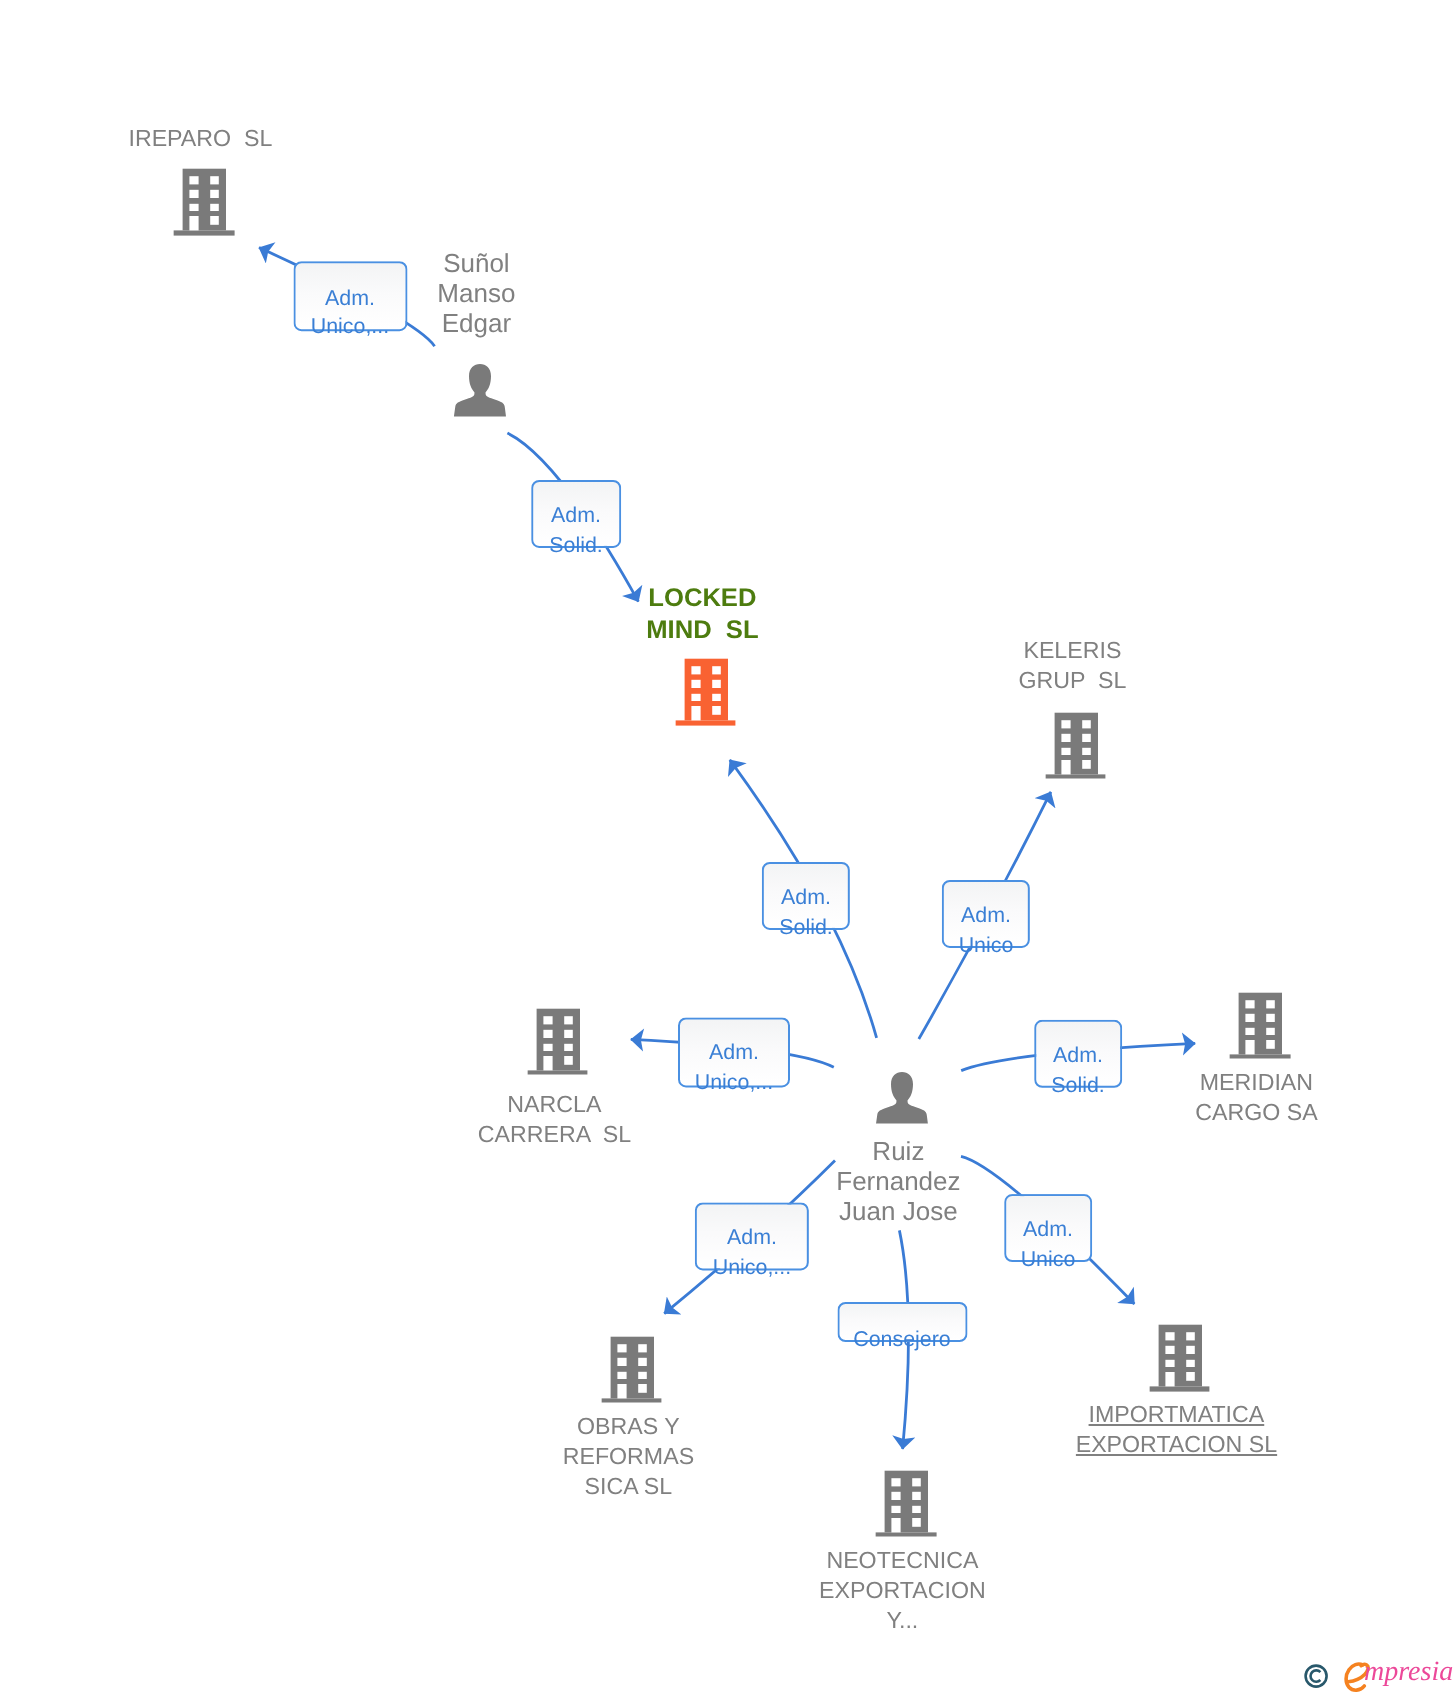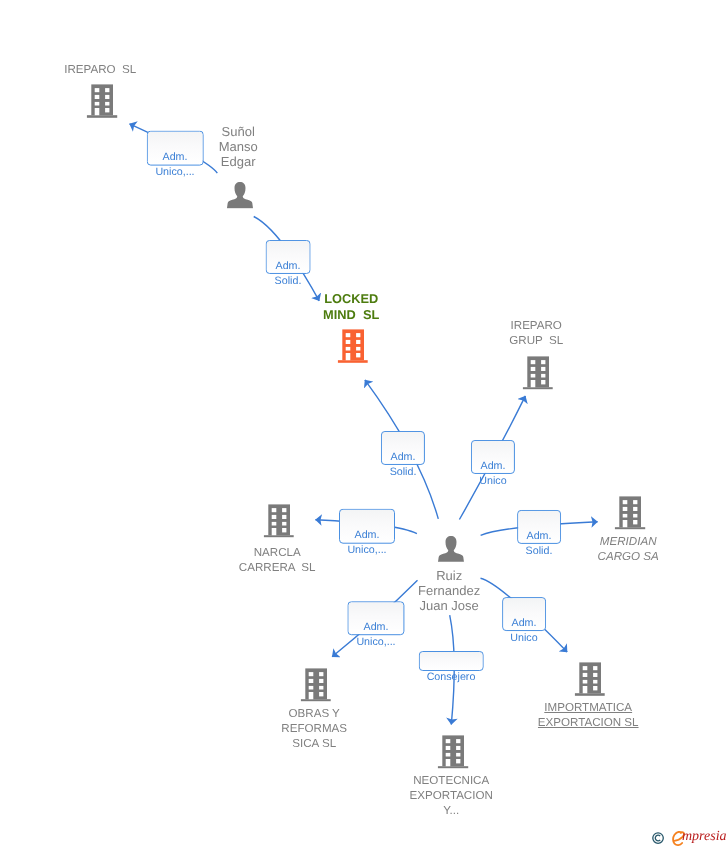--- a/index.html
+++ b/index.html
@@ -13,21 +13,21 @@
   .node-icon svg{display:block;}
   .node-caption{position:absolute;left:50%;transform:translateX(-50%);
        text-align:center;color:#808080;font-size:11.6px;line-height:15.2px;
        white-space:pre;}
   .node-caption.bold{font-weight:bold;color:#4d7c0f;font-size:12.8px;line-height:16px;}
   .node-caption.person{font-size:13px;line-height:14.9px;text-align:center;}
   .edge-label{position:absolute;box-sizing:border-box;
        border:1.45px solid #4a90e2;border-radius:4px;
        background:linear-gradient(180deg,#f3f4f5 0%,#fafafb 45%,#ffffff 100%);
        color:#3a7fd5;font-size:10.7px;line-height:14.9px;text-align:center;
-       white-space:pre;display:flex;justify-content:center;
+       white-space:pre;display:flex;align-items:center;justify-content:center;
        padding-top:18px;transform:translate(-50%,-50%);will-change:transform;}
   #logo{position:absolute;white-space:nowrap;left:651px;top:830px;will-change:transform;
        font-family:"Liberation Serif",serif;font-style:italic;font-size:14px;
        line-height:1;}
   #logo .rest{color:#28586b;position:absolute;left:31px;top:0.2px;}
   #copy-mark{position:absolute;left:0.8px;top:1.6px;}
   #brand-e{position:absolute;left:20.9px;top:1.1px;}
   #logo .sr{position:absolute;width:1px;height:1px;overflow:hidden;clip:rect(0,0,0,0);}
 </style>
 </head>
@@ -136,21 +136,21 @@
   <rect x="8.0" y="3.9" width="4.6" height="4.1" fill="#fff"></rect>
   <rect x="18.4" y="3.9" width="4.3" height="4.1" fill="#fff"></rect>
   <rect x="8.0" y="10.7" width="4.6" height="4.1" fill="#fff"></rect>
   <rect x="18.4" y="10.7" width="4.3" height="4.1" fill="#fff"></rect>
   <rect x="8.0" y="17.7" width="4.6" height="3.6" fill="#fff"></rect>
   <rect x="18.4" y="17.7" width="4.3" height="3.6" fill="#fff"></rect>
   <rect x="8.0" y="23.8" width="4.6" height="7.2" fill="#fff"></rect>
   <rect x="18.4" y="23.8" width="4.3" height="4.4" fill="#fff"></rect>
  </svg>
         </div>
-        <div class="node-caption" style="bottom: 24.6px; transform: translateX(-50%) translateX(-1.8px); will-change: transform;">IREPARO
+        <div class="node-caption" style="bottom: 24.6px; transform: translateX(-50%) translateX(-1.8px); will-change: transform;">KELERIS
 GRUP  SL</div>
       </div>
       <div class="node" style="left: 278.8px; top: 520.8px;">
         <div class="node-icon">
  <svg width="30.6" height="33.6" viewBox="0 0 30.6 33.6">
   <rect x="4.6" y="0" width="21.7" height="31.0" fill="#7a7a7a"></rect>
   <rect x="0" y="31.0" width="30.6" height="2.6" fill="#7a7a7a"></rect>
   <rect x="8.0" y="3.9" width="4.6" height="4.1" fill="#fff"></rect>
   <rect x="18.4" y="3.9" width="4.3" height="4.1" fill="#fff"></rect>
   <rect x="8.0" y="10.7" width="4.6" height="4.1" fill="#fff"></rect>
@@ -172,21 +172,21 @@
   <rect x="8.0" y="3.9" width="4.6" height="4.1" fill="#fff"></rect>
   <rect x="18.4" y="3.9" width="4.3" height="4.1" fill="#fff"></rect>
   <rect x="8.0" y="10.7" width="4.6" height="4.1" fill="#fff"></rect>
   <rect x="18.4" y="10.7" width="4.3" height="4.1" fill="#fff"></rect>
   <rect x="8.0" y="17.7" width="4.6" height="3.6" fill="#fff"></rect>
   <rect x="18.4" y="17.7" width="4.3" height="3.6" fill="#fff"></rect>
   <rect x="8.0" y="23.8" width="4.6" height="7.2" fill="#fff"></rect>
   <rect x="18.4" y="23.8" width="4.3" height="4.4" fill="#fff"></rect>
  </svg>
         </div>
-        <div class="node-caption" style="top: 21.3px; transform: translateX(-50%) translateX(-1.8px); will-change: transform; font-style: italic;">MERIDIAN
+        <div class="node-caption" style="top: 21.3px; transform: translateX(-50%) translateX(-1.8px); will-change: transform;">MERIDIAN
 CARGO SA</div>
       </div>
       <div class="node" style="left: 451.4px; top: 548.7px;">
         <div class="node-icon">
  <svg width="26.1" height="26.5" viewBox="0 0 26.1 26.5">
   <path fill="#7a7a7a" d="
     M13.05 0.2
     C10.05 0.2 7.55 2.2 7.55 6.2
     C7.55 8.0 7.8 9.8 8.35 11.3
     C8.85 12.65 9.55 13.75 10.25 14.4
@@ -286,17 +286,17 @@
     <svg id="copy-mark" width="12.1" height="12.1" viewBox="0 0 12.1 12.1">
       <circle cx="6.05" cy="6.05" r="5.25" fill="none" stroke="#28586b" stroke-width="1.3"></circle>
       <path d="M8.2 4.1 A2.85 2.85 0 1 0 8.2 8.0" fill="none" stroke="#28586b" stroke-width="1.3" stroke-linecap="butt"></path>
     </svg>
       <svg id="brand-e" width="13.2" height="15.5" viewBox="0 0 13.2 15.5">
       <path d="M9.35 1.45 C7.1 0.35 4.2 1.4 2.5 3.85 C0.6 6.55 0.55 10.45 2.5 12.6
                C4.45 14.75 8.15 14.6 10.15 12.0" fill="none" stroke="#f58220" stroke-width="1.8" stroke-linecap="round"></path>
       <path d="M2.1 9.85 C4.95 9.55 8.35 8.2 10.35 6.2 C12.25 4.3 12.6 2.3 11.35 1.5
                C10.5 0.95 9.45 1.1 8.6 1.85" fill="none" stroke="#f58220" stroke-width="1.8" stroke-linecap="round"></path>
     </svg>
-      <span class="rest" style="color: #b91c1c;">mpresia</span>
+      <span class="rest" style="color: #ec4899;">mpresia</span>
     <span class="sr">©</span>
     <span class="sr">E</span>
   </div>
 </div>
 
 </body></html>

